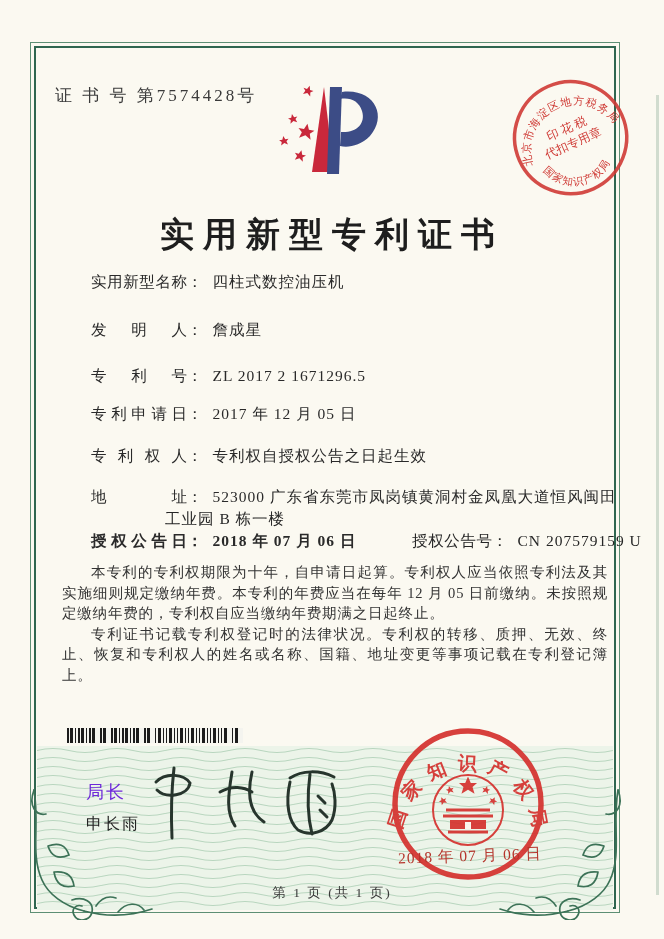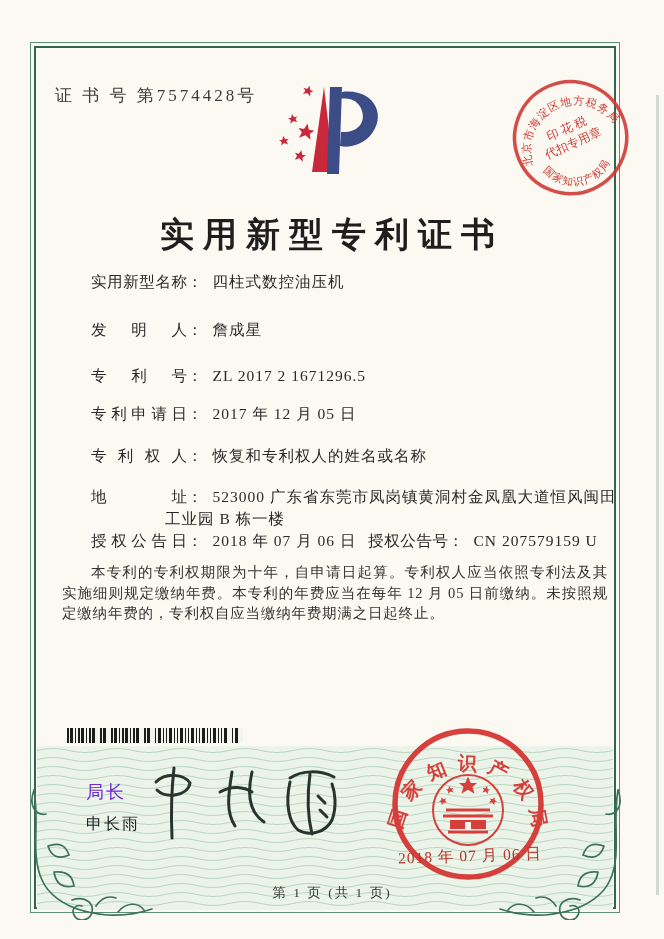--- a/index.html
+++ b/index.html
@@ -24,21 +24,21 @@
   
   .cert-no{left:55px;top:84px;font-size:17px;letter-spacing:3px;color:#3a3a3a;}
   .title{left:0;top:184px;width:664px;text-align:center;font-size:34px;font-weight:bold;
          letter-spacing:9px;color:#1e1e1e;margin-top:28px;}
   .frow{left:55px;font-size:15.5px;white-space:nowrap;color:#2a2a2a;margin-left:36px;}
   .flabel{display:inline-block;width:96px;text-align:justify;text-align-last:justify;vertical-align:top;}
   .fcolon{display:inline-block;margin-right:10px;}
   .fvalue{letter-spacing:1px;}
   .addr2{left:165px;top:509px;font-size:15.5px;letter-spacing:1px;}
   .grant-no{left:368px;top:531px;font-size:15.5px;white-space:nowrap;}
-  .grant-no .flabel{width:80px;}
+  .grant-no .flabel{width:80px;margin-left:44px;}
   .paras{left:62px;top:562px;width:546px;font-size:14.5px;line-height:20.5px;
          letter-spacing:0.8px;text-align:justify;color:#333;}
   .paras p{margin:0;text-indent:2em;}
   .barcode{left:67px;top:728px;width:176px;height:15px;
     background:repeating-linear-gradient(90deg,
       #1c1c1c 0px,#1c1c1c 1.5px,#f4f4ef 1.5px,#f4f4ef 3px,
       #1c1c1c 3px,#1c1c1c 6px,#f4f4ef 6px,#f4f4ef 7.5px,
       #1c1c1c 7.5px,#1c1c1c 8.5px,#f4f4ef 8.5px,#f4f4ef 11px);
   }
   .official-title{left:86px;top:780px;font-size:18px;letter-spacing:2px;color:#6d28d9;}
@@ -113,35 +113,36 @@
 <div class="abs frow" style="top:320px;">
   <span class="flabel">发明人</span><span class="fcolon">：</span><span class="fvalue">詹成星</span>
 </div>
 <div class="abs frow" style="top:366px;">
   <span class="flabel">专利号</span><span class="fcolon">：</span><span class="fvalue">ZL 2017 2 1671296.5</span>
 </div>
 <div class="abs frow" style="top:404px;">
   <span class="flabel">专利申请日</span><span class="fcolon">：</span><span class="fvalue">2017 年 12 月 05 日</span>
 </div>
 <div class="abs frow" style="top:446px;">
-  <span class="flabel">专利权人</span><span class="fcolon">：</span><span class="fvalue">恢复和专利权人的姓名或名称</span>
+  <span class="flabel">专利权人</span><span class="fcolon">：</span><span class="fvalue">专利权自授权公告之日起生效</span>
 </div>
 <div class="abs frow" style="top:487px;">
   <span class="flabel">地址</span><span class="fcolon">：</span><span class="fvalue">523000 广东省东莞市凤岗镇黄洞村金凤凰大道恒风闽田</span>
 </div>
 <div class="abs addr2">工业园 B 栋一楼</div>
-<div class="abs frow" style="top:531px;">
+<div class="abs frow" style="top:531px;font-weight:bold;">
   <span class="flabel">授权公告日</span><span class="fcolon">：</span><span class="fvalue">2018 年 07 月 06 日</span>
 </div>
 <div class="abs grant-no">
   <span class="flabel">授权公告号</span><span class="fcolon">：</span><span class="fvalue">CN 207579159 U</span>
 </div>
 
 <div class="abs paras">
   <p>本专利的专利权期限为十年，自申请日起算。专利权人应当依照专利法及其实施细则规定缴纳年费。本专利的年费应当在每年 12 月 05 日前缴纳。未按照规定缴纳年费的，专利权自应当缴纳年费期满之日起终止。</p>
+  <p>专利证书记载专利权登记时的法律状况。专利权的转移、质押、无效、终止、恢复和专利权人的姓名或名称、国籍、地址变更等事项记载在专利登记簿上。</p>
 </div>
 
 <div class="abs barcode"></div>
 
 <div class="abs official-title">局长</div>
 <div class="abs official-name">申长雨</div>
 
 <svg class="abs signature" width="220" height="100" viewBox="0 0 220 100">
   <g fill="none" stroke="#27352d" stroke-width="3" stroke-linecap="round">
     <path d="M34,16 C31,42 31,64 32,86"></path>

